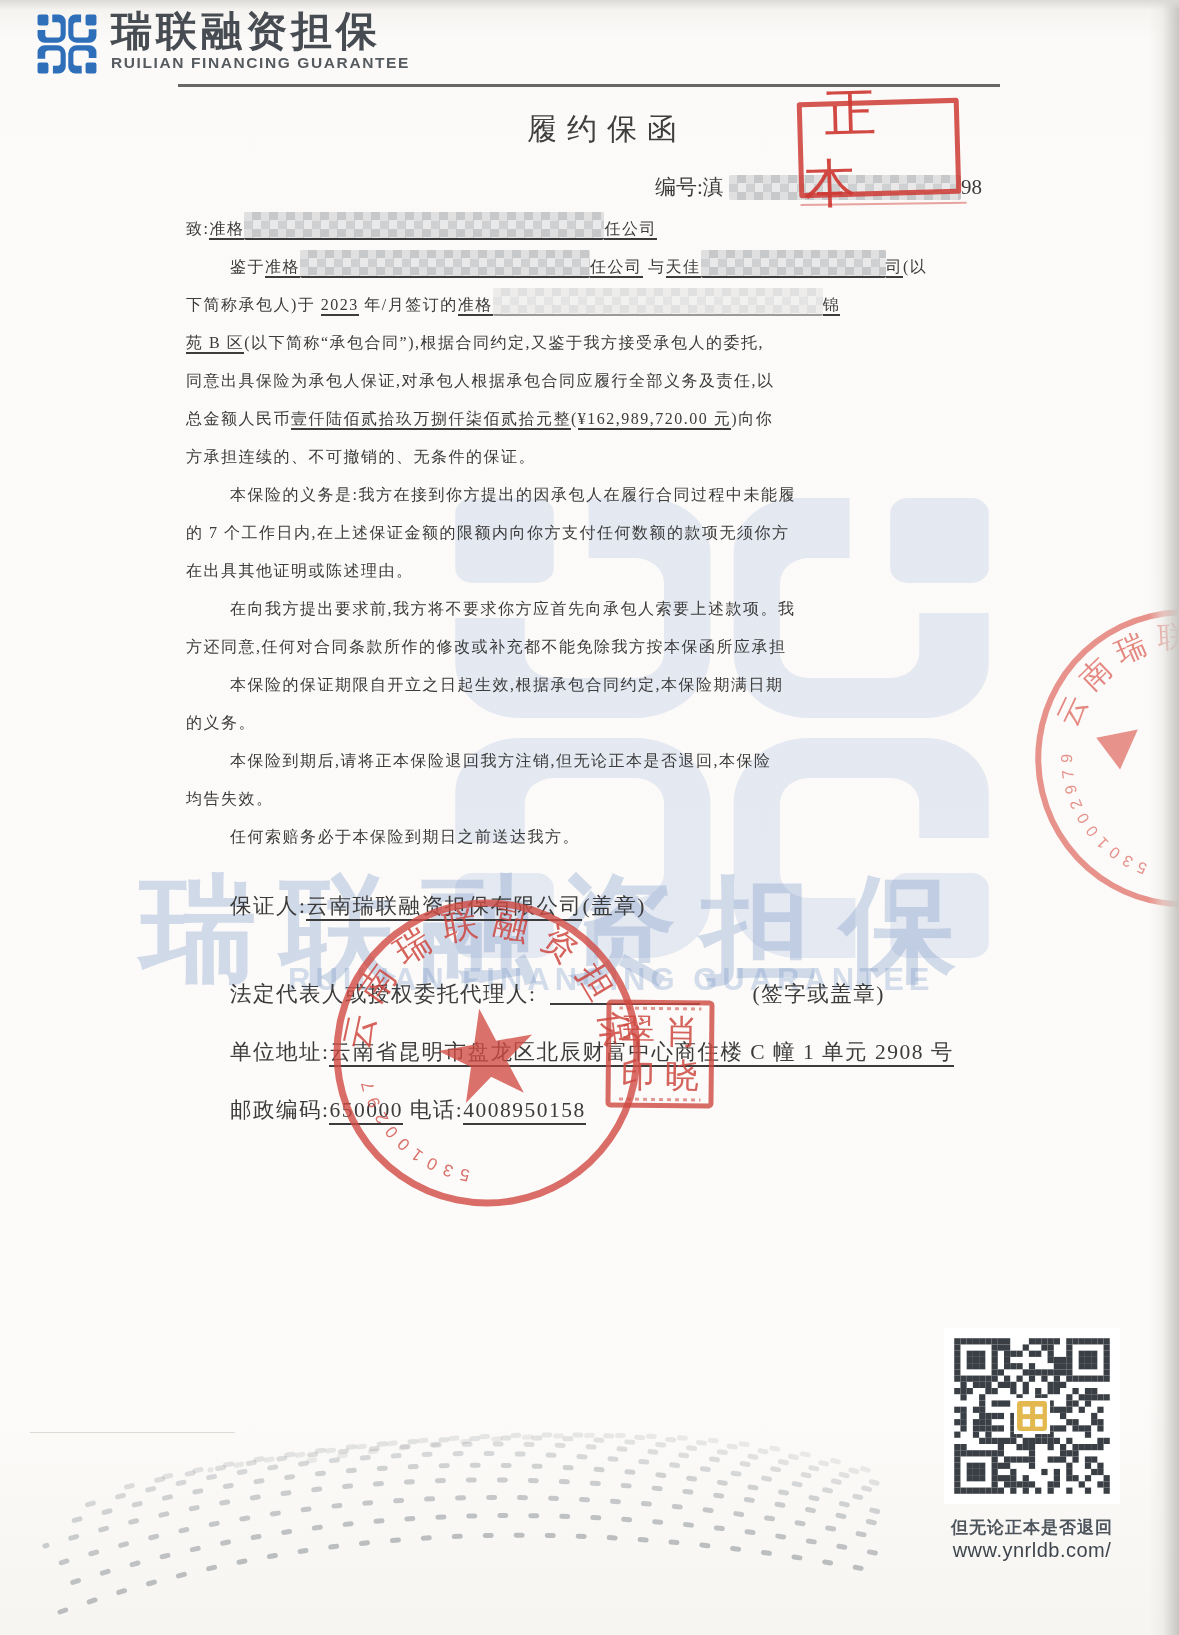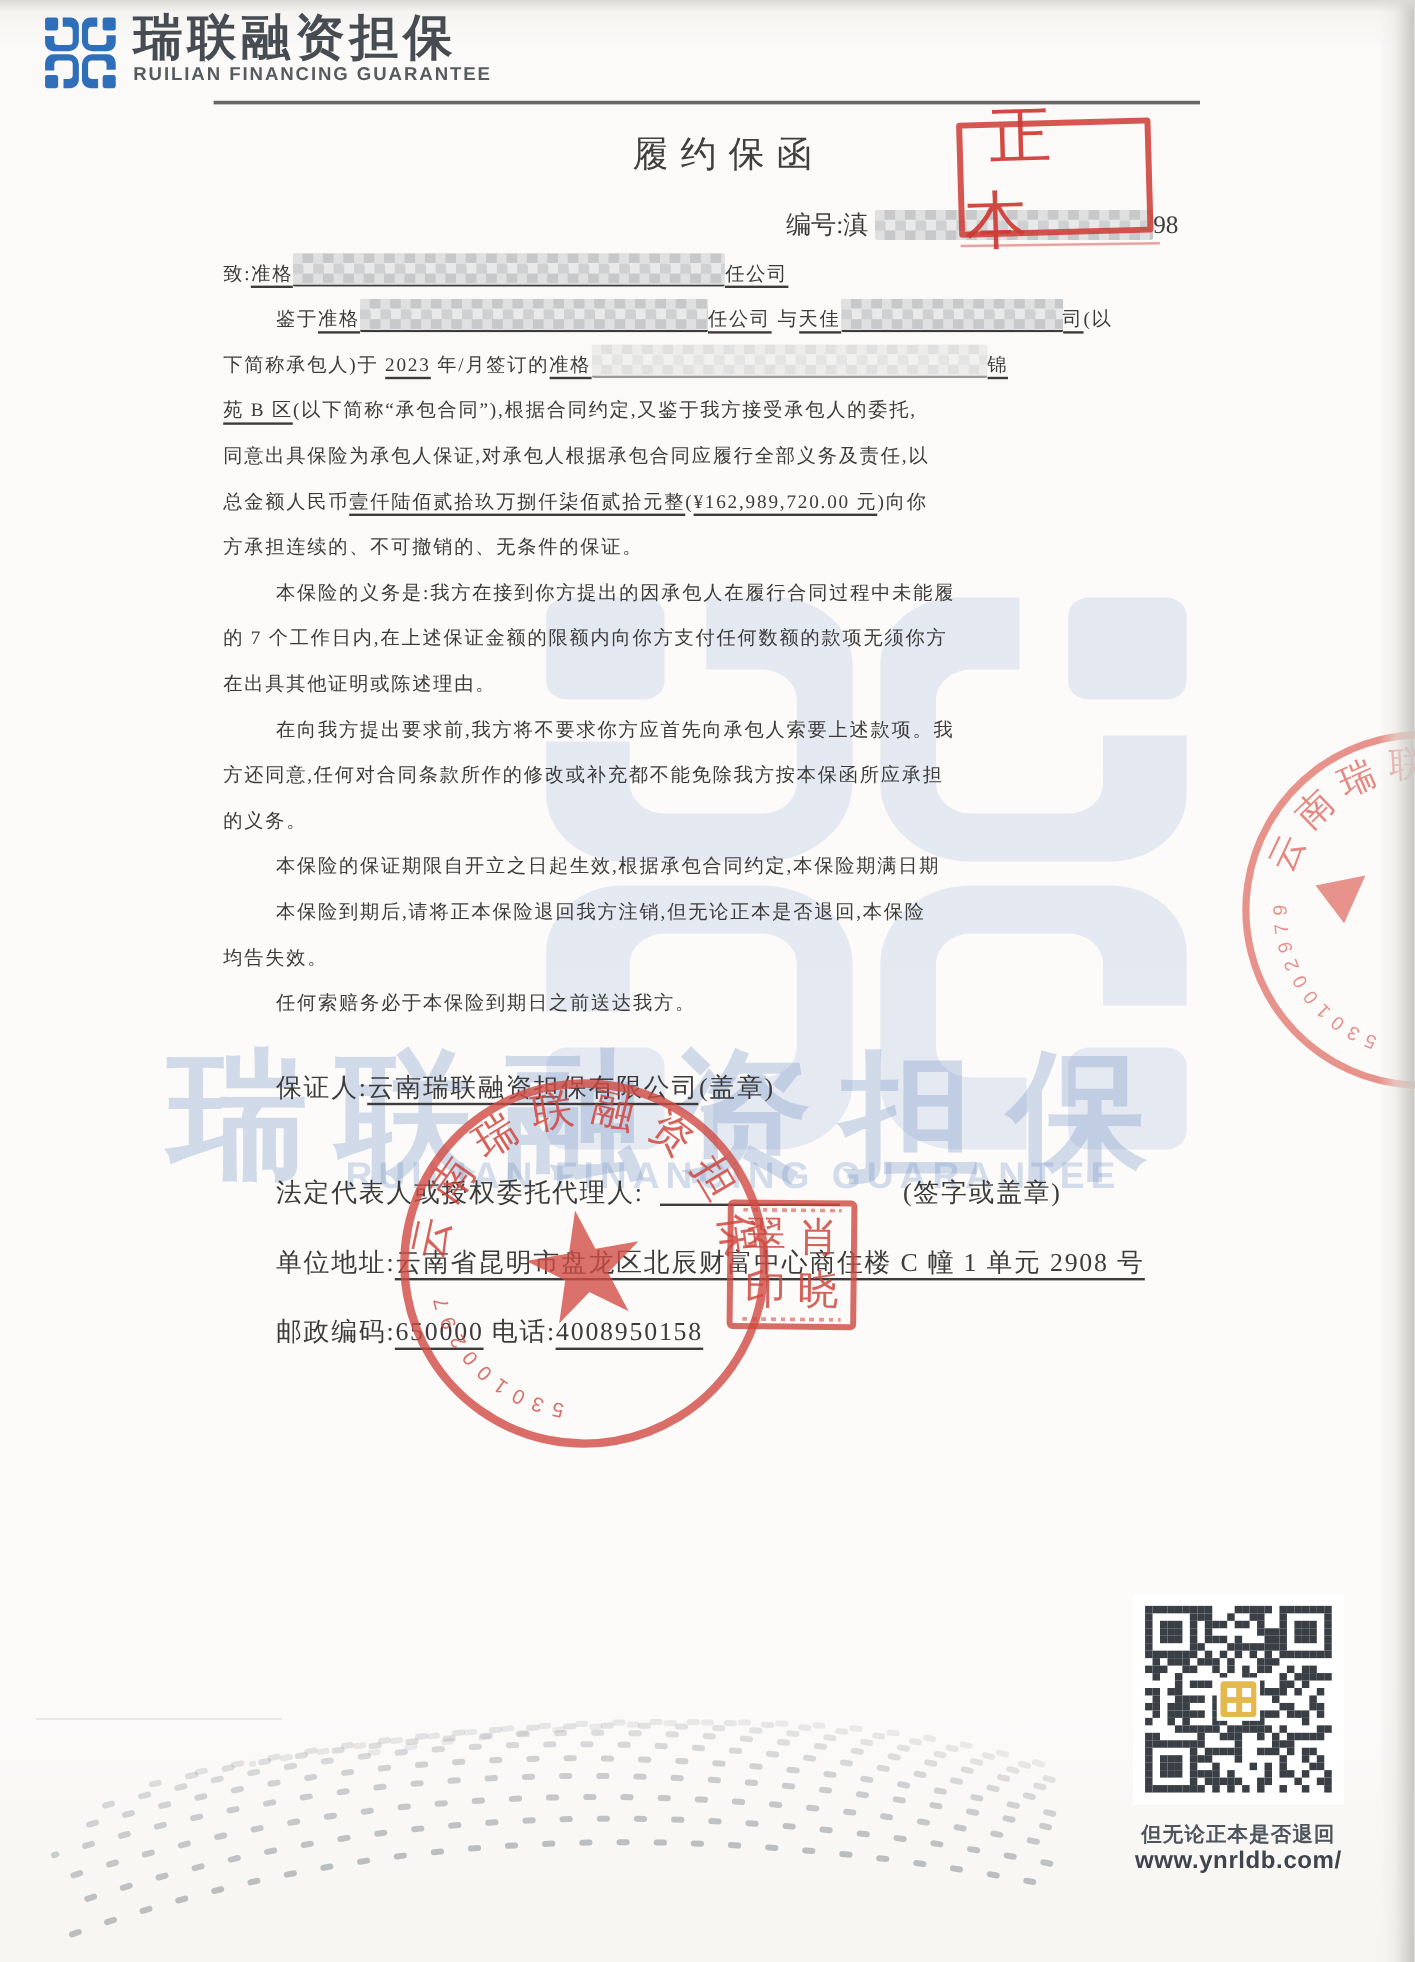--- a/index.html
+++ b/index.html
@@ -62,21 +62,21 @@
   .wm{position:absolute;inset:0;z-index:1;pointer-events:none;overflow:hidden;}
   .wm-cn{position:absolute;left:140px;top:852px;font-family:"Liberation Sans","DejaVu Sans",sans-serif;
     font-weight:bold;font-size:116px;letter-spacing:24px;color:rgba(110,143,197,.30);white-space:nowrap;}
   .wm-en{position:absolute;left:288px;top:962px;font-family:"Liberation Sans","DejaVu Sans",sans-serif;
     font-weight:bold;font-size:31px;letter-spacing:5px;color:rgba(116,148,200,.30);white-space:nowrap;}
   
   .qrbox{position:absolute;left:926px;top:1328px;width:212px;z-index:2;text-align:center;
     font-family:"Liberation Sans","DejaVu Sans",sans-serif;}
   .qrbox svg{background:#fff;padding:4px;}
   .qr-cap{margin-top:8px;font-size:17px;font-weight:bold;color:#4d545b;letter-spacing:1px;}
-  .qr-url{font-size:20px;font-weight:bold;color:#3e454c;letter-spacing:.5px;}
+  .qr-url{font-size:20px;font-weight:normal;color:#3e454c;letter-spacing:.5px;}
   .dotwave{position:absolute;left:0;bottom:5px;z-index:1;pointer-events:none;}
 </style>
 </head>
 <body>
 
 <div class="page">
 
   <svg width="0" height="0" style="position:absolute" aria-hidden="true">
     <defs>
       <g id="lq">
@@ -140,22 +140,22 @@
         <div class="line"><span>下简称承包人)于 </span><span class="ul">2023</span><span> 年/月签订的</span><span class="ul">准格</span><span class="redact f ul" style="width: 330px;"></span><span class="ul">锦</span></div>
         <div class="line"><span class="ul">苑 B 区</span><span>(以下简称“承包合同”),根据合同约定,又鉴于我方接受承包人的委托,</span></div>
         <div class="line"><span>同意出具保险为承包人保证,对承包人根据承包合同应履行全部义务及责任,以</span></div>
         <div class="line"><span>总金额人民币</span><span class="ul">壹仟陆佰贰拾玖万捌仟柒佰贰拾元整</span><span>(</span><span class="ul">¥162,989,720.00 元</span><span>)向你</span></div>
         <div class="line"><span>方承担连续的、不可撤销的、无条件的保证。</span></div>
         <div class="line ind"><span>本保险的义务是:我方在接到你方提出的因承包人在履行合同过程中未能履</span></div>
         <div class="line"><span>的 7 个工作日内,在上述保证金额的限额内向你方支付任何数额的款项无须你方</span></div>
         <div class="line"><span>在出具其他证明或陈述理由。</span></div>
         <div class="line ind"><span>在向我方提出要求前,我方将不要求你方应首先向承包人索要上述款项。我</span></div>
         <div class="line"><span>方还同意,任何对合同条款所作的修改或补充都不能免除我方按本保函所应承担</span></div>
+        <div class="line ind"><span>本保险的保证期限自开立之日起生效,根据承包合同约定,本保险期满日期</span></div>
         <div class="line"><span>的义务。</span></div>
-        <div class="line ind"><span>本保险的保证期限自开立之日起生效,根据承包合同约定,本保险期满日期</span></div>
         <div class="line ind"><span>本保险到期后,请将正本保险退回我方注销,但无论正本是否退回,本保险</span></div>
         <div class="line"><span>均告失效。</span></div>
         <div class="line ind"><span>任何索赔务必于本保险到期日之前送达我方。</span></div>
       </div>
     <div class="sig">
         <div class="line"><span>保证人:</span><span class="ul">云南瑞联融资担保有限公司</span><span>(盖章)</span></div>
         <div class="line mt-lg"><span>法定代表人或授权委托代理人:</span><span class="blank" style="width: 150px;"></span><span>(签字或盖章)</span></div>
         <div class="line"><span>单位地址:</span><span class="ul">云南省昆明市盘龙区北辰财富中心商住楼 C 幢 1 单元 2908 号</span></div>
         <div class="line"><span>邮政编码:</span><span class="ul">650000</span><span>  电话:</span><span class="ul">4008950158</span></div>
       </div>

